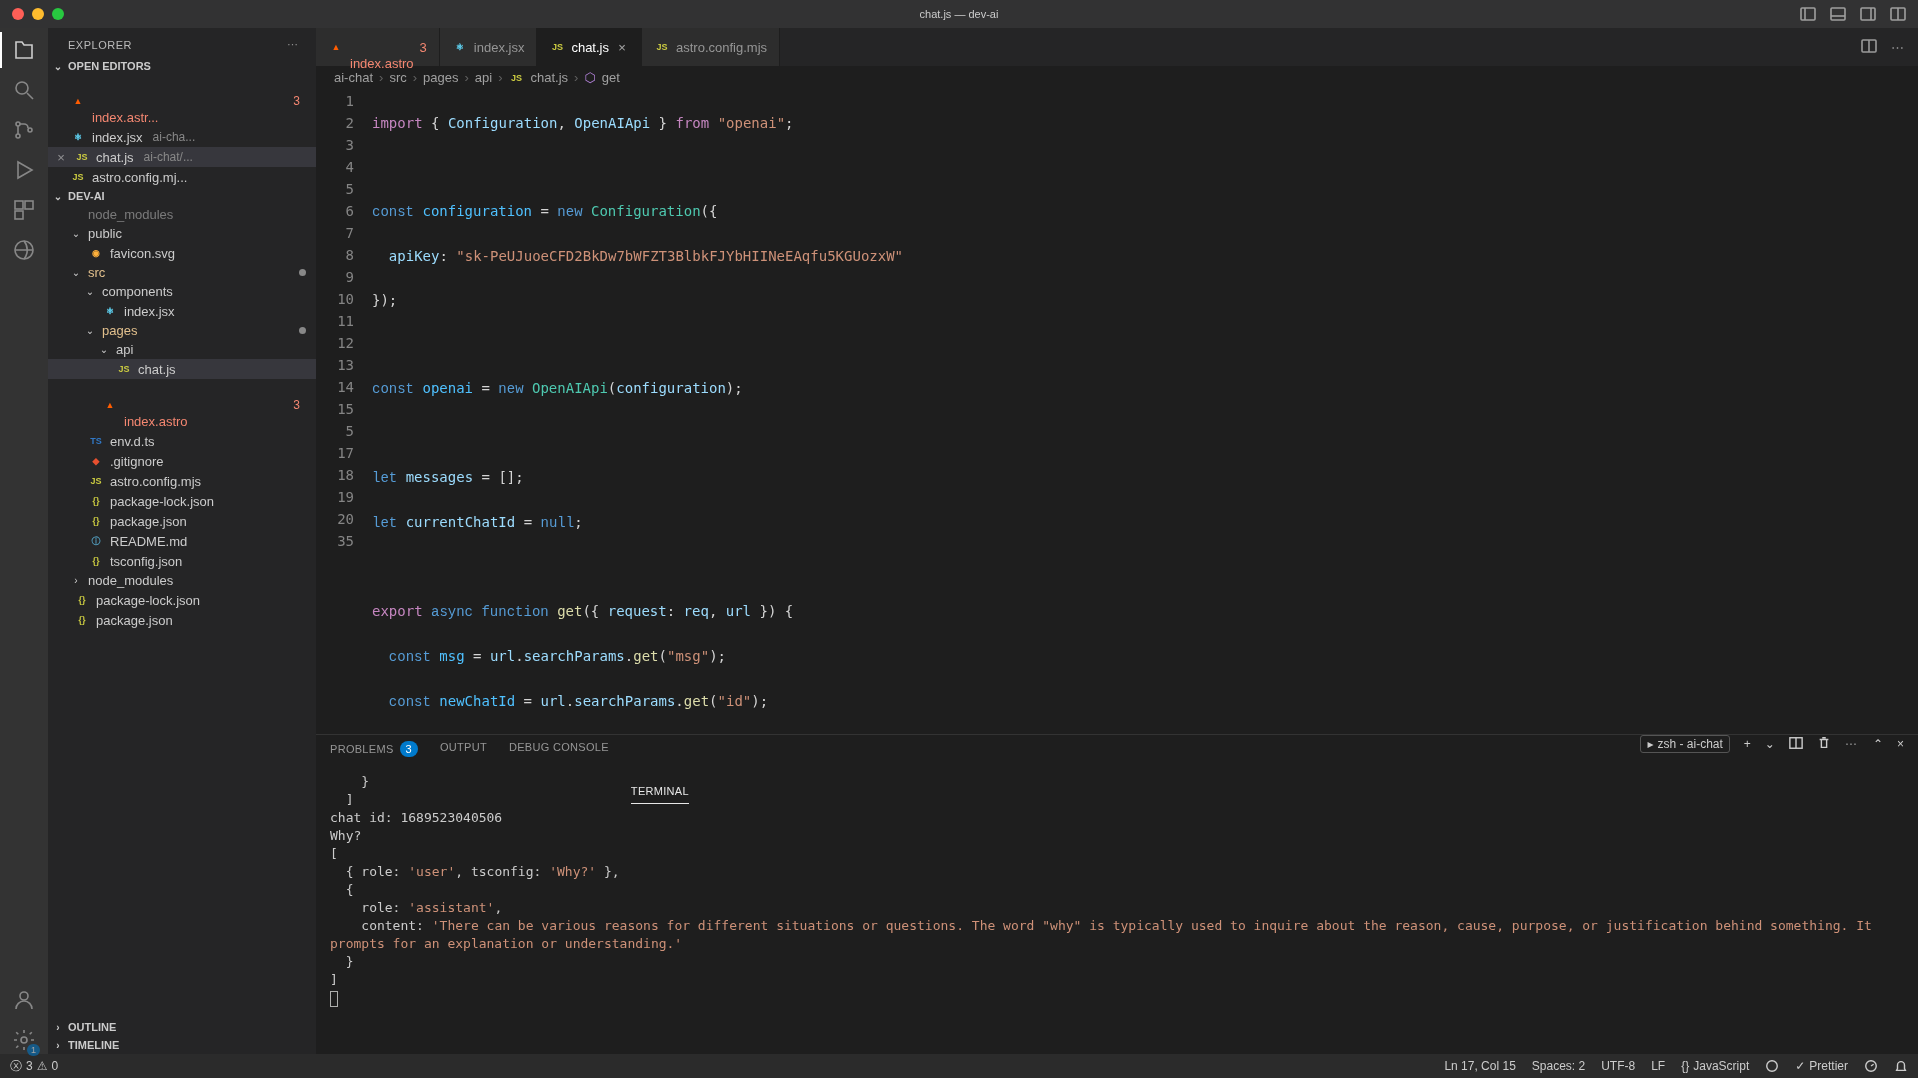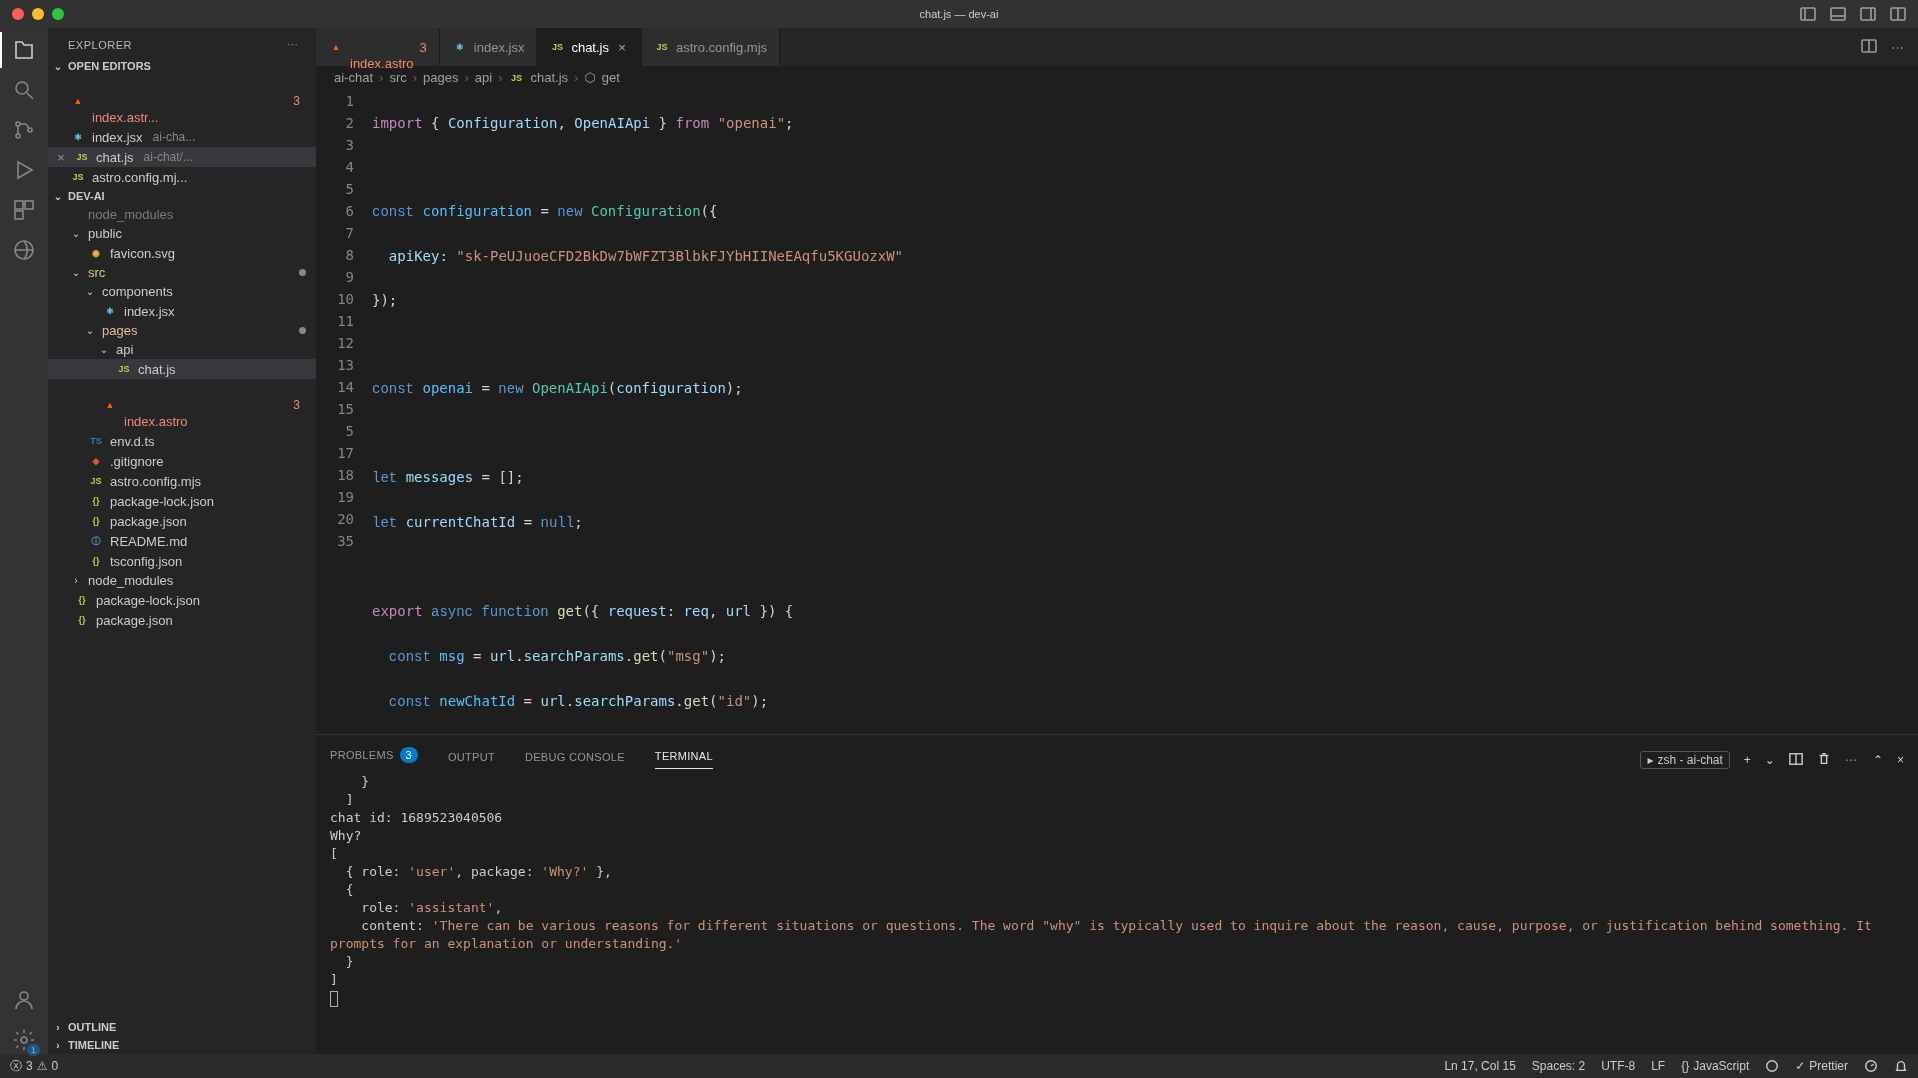--- a/index.html
+++ b/index.html
@@ -214,25 +214,25 @@
 
 .panel {
   height: 320px;
   border-top: 1px solid #333;
   display: flex;
   flex-direction: column;
   background: #1e1e1e;
 }
 .panel-tabs {
   display: flex;
-  align-items: flex-end;
+  align-items: flex-start;
   height: 34px;
   padding: 0 14px;
   font-size: 11px;
-  gap: 30px;
+  gap: 22px;
 }
 .panel-tab {
   color: #969696;
   cursor: pointer;
   letter-spacing: 0.3px;
   display: flex;
   align-items: center;
   gap: 6px;
   padding: 6px 0;
 }
@@ -619,21 +619,21 @@
           <span class="dots">⋯</span>
           <span>⌃</span>
           <span>×</span>
         </div>
       </div>
       <div class="terminal-body"><span>    }</span>
 <span>  ]</span>
 <span>chat id: 1689523040506</span>
 <span>Why?</span>
 <span>[</span>
-<span>  { role: </span><span class="term-str">'user'</span><span>, package: </span><span class="term-str">'Why?'</span><span> },</span>
+<span>  { role: </span><span class="term-str">'user'</span><span>, tsconfig: </span><span class="term-str">'Why?'</span><span> },</span>
 <span>  {</span>
 <span>    role: </span><span class="term-str">'assistant'</span><span>,</span>
 <span>    content: </span><span class="term-str">'There can be various reasons for different situations or questions. The word "why" is typically used to inquire about the reason, cause, purpose, or justification behind something. It prompts for an explanation or understanding.'</span>
 <span>  }</span>
 <span>]</span>
 <span class="term-cursor"></span></div>
     </div>
   </div>
 </div>
 

